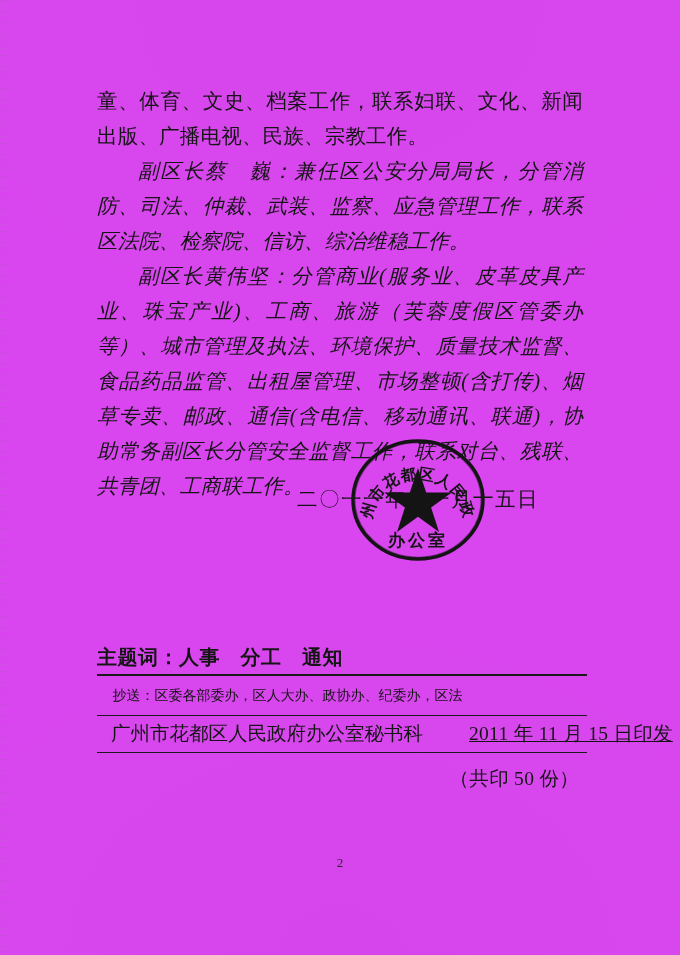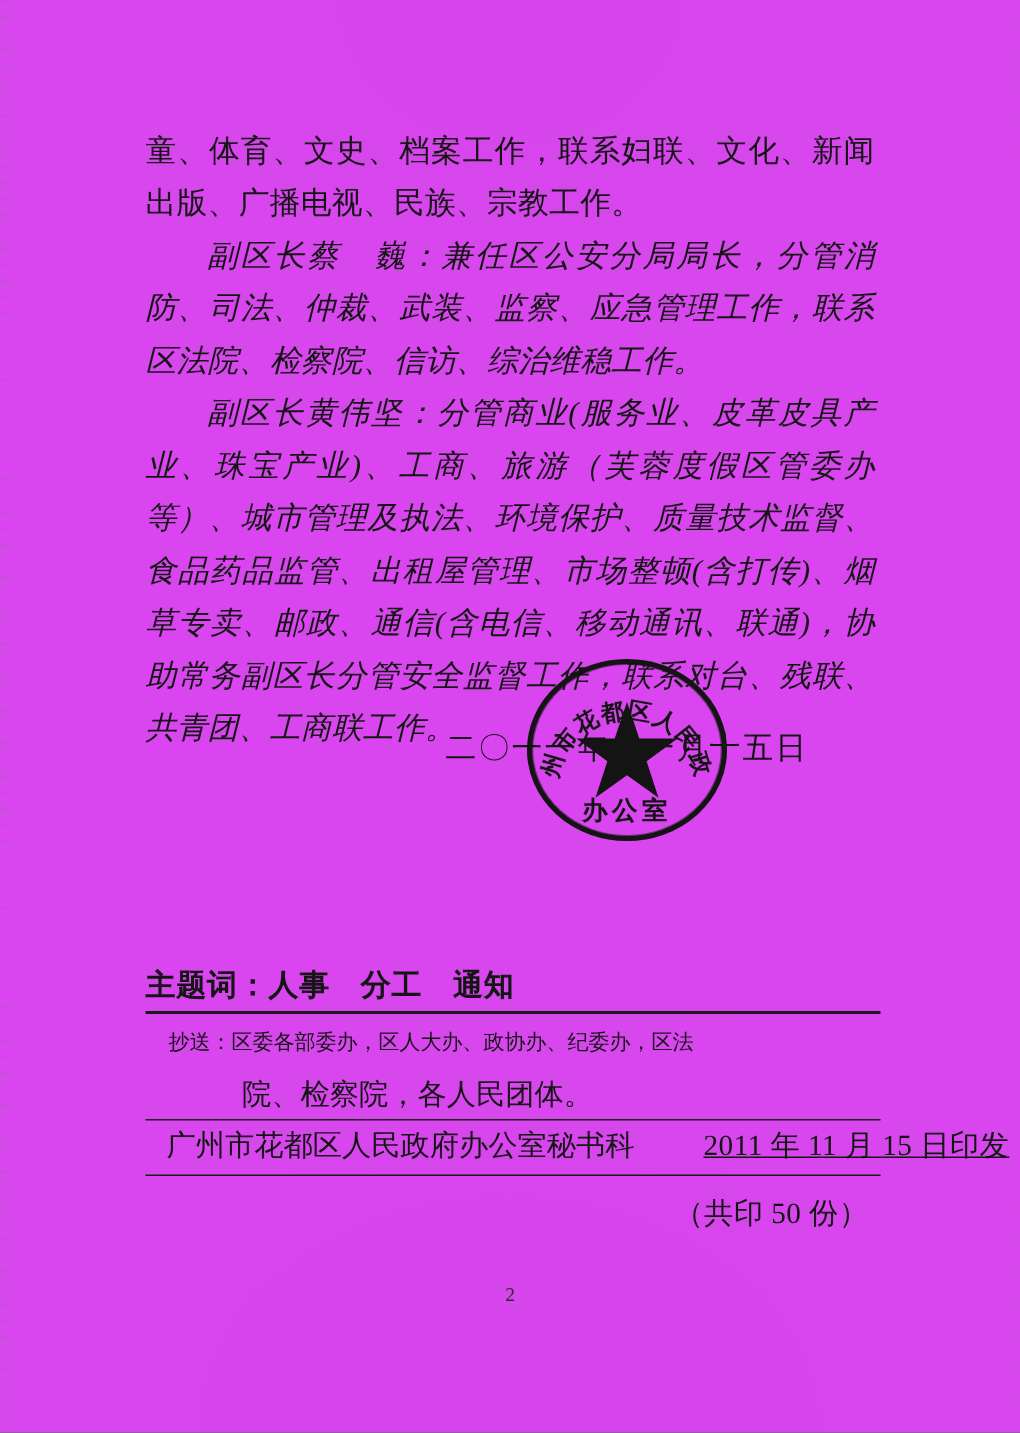--- a/index.html
+++ b/index.html
@@ -221,21 +221,20 @@
   </div>
 
   <div class="footer">
 
     <div class="keywords"><span>主题词：</span><span>人事　分工　通知</span></div>
 
     <div class="rule"></div>
 
     <div class="cc-wrap">
       <div class="cc"><span>抄送：</span><span class="cc-body">区委各部委办，区人大办、政协办、纪委办，区法</span></div>
-      <div class="cc-line2">院、检察院，各人民团体。</div>
     </div>
 
     <div class="rule thin"></div>
 
     <div class="printer-row">
       <span class="unit">广州市花都区人民政府办公室秘书科</span>
       <span class="spacer"></span>
       <span class="date">2011 年 11 月 15 日印发</span>
     </div>
 

